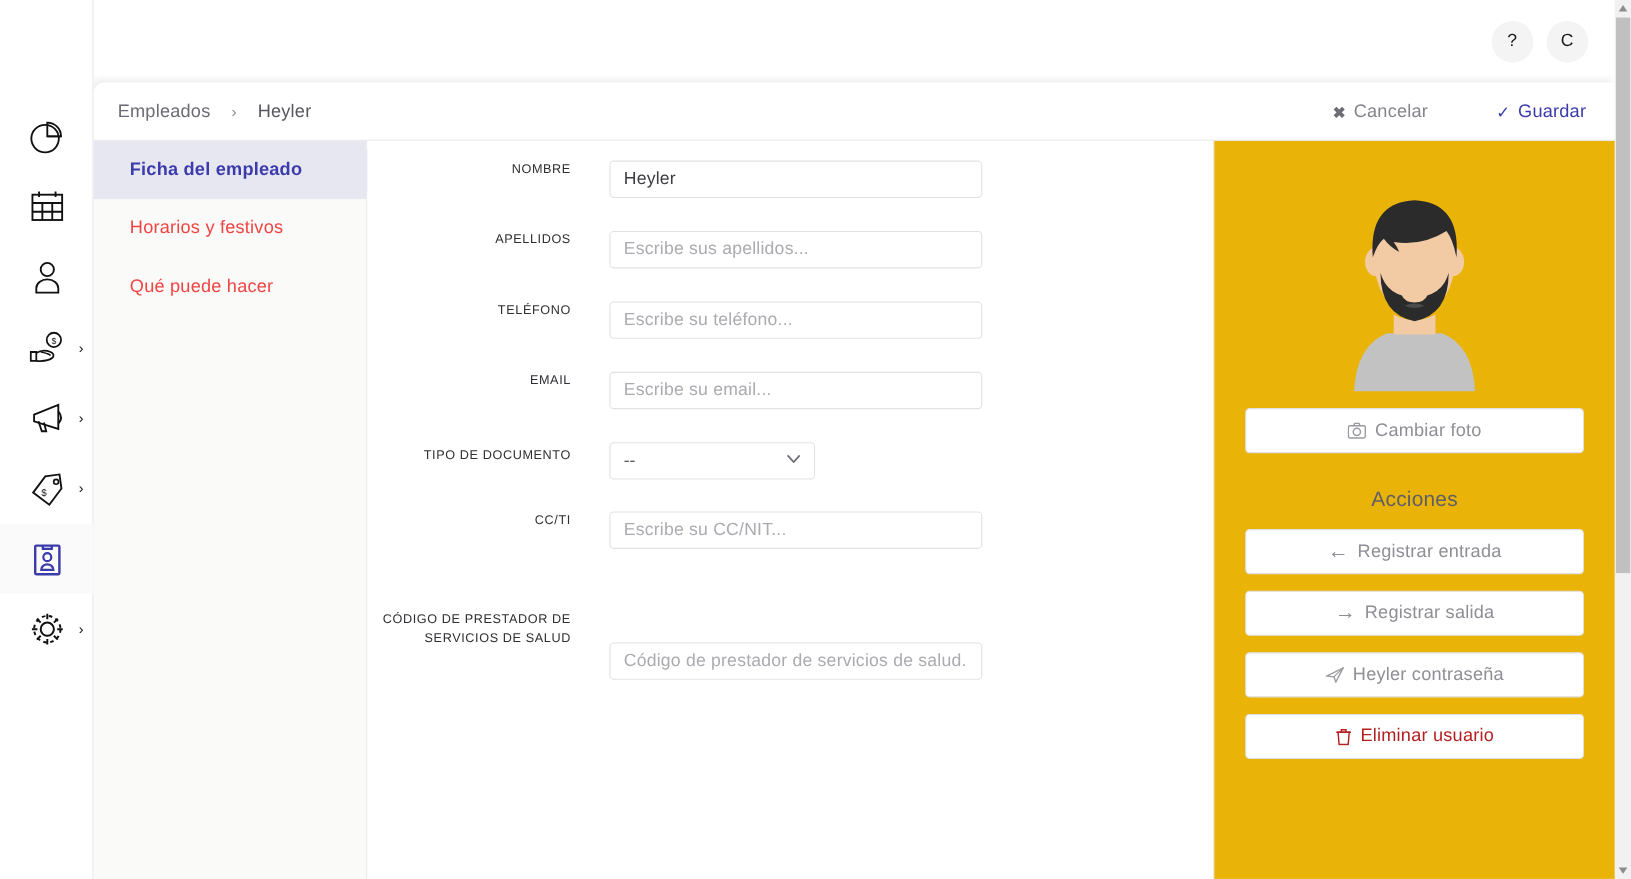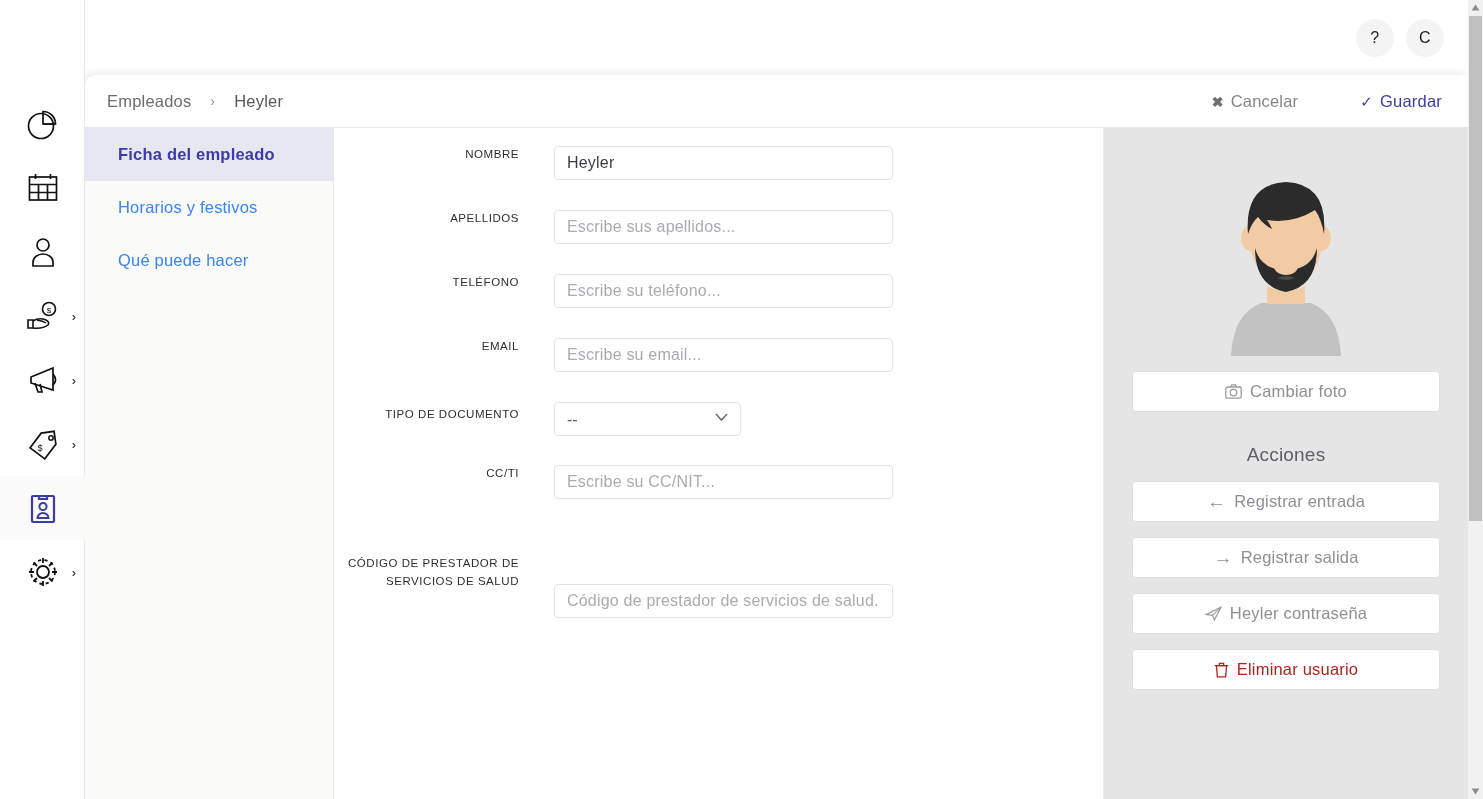--- a/index.html
+++ b/index.html
@@ -75,21 +75,21 @@
   #cardbody { display: flex; height: 671px; }
 
   
   #tabs {
     width: 249px; background: #fafaf8;
     border-right: 1px solid #e8e8ea; position: relative;
     padding-top: 0;
   }
   .tab {
     position: relative; height: 53px; display: flex; align-items: center;
-    padding-left: 33px; font-size: 16.5px; color: #3b82f6;
+    padding-left: 33px; font-size: 16.5px; color: #ef4444;
     letter-spacing: .2px;
   }
   .tab.active { background: #e7e7f2; color: #3b3bab; font-weight: bold; }
   .tab.active .pointer {
     position: absolute; right: -14px; top: 50%;
     transform: translateY(-50%) rotate(45deg);
     width: 26px; height: 26px; background: #e7e7f2;
     border-top: 1px solid #dcdcea; border-right: 1px solid #dcdcea;
   }
 
@@ -126,21 +126,21 @@
   }
   .tarea {
     width: 539px; height: 130px; border: 1px solid #e2e2e4;
     border-radius: 4px; background: #fff; resize: vertical;
     font-family: "Liberation Sans", sans-serif; font-size: 16px;
     color: #3c3c42; padding: 8px 10px;
   }
 
   
   #side {
-    width: 365px; flex: 0 0 365px; background: #e5e5e5;
+    width: 365px; flex: 0 0 365px; background: #eab308;
     border-left: 1px solid #ebebed;
     display: flex; flex-direction: column; align-items: center;
     padding-top: 48px;
   }
   #avatar { width: 150px; height: 180px; }
   .sbtn {
     width: 308px; height: 41px; margin-top: 15px;
     border: 1px solid #e0e0e2; border-radius: 4px; background: #fff;
     font-family: "Liberation Sans", sans-serif; font-size: 16.5px;
     color: #8e8e96; letter-spacing: .2px;

